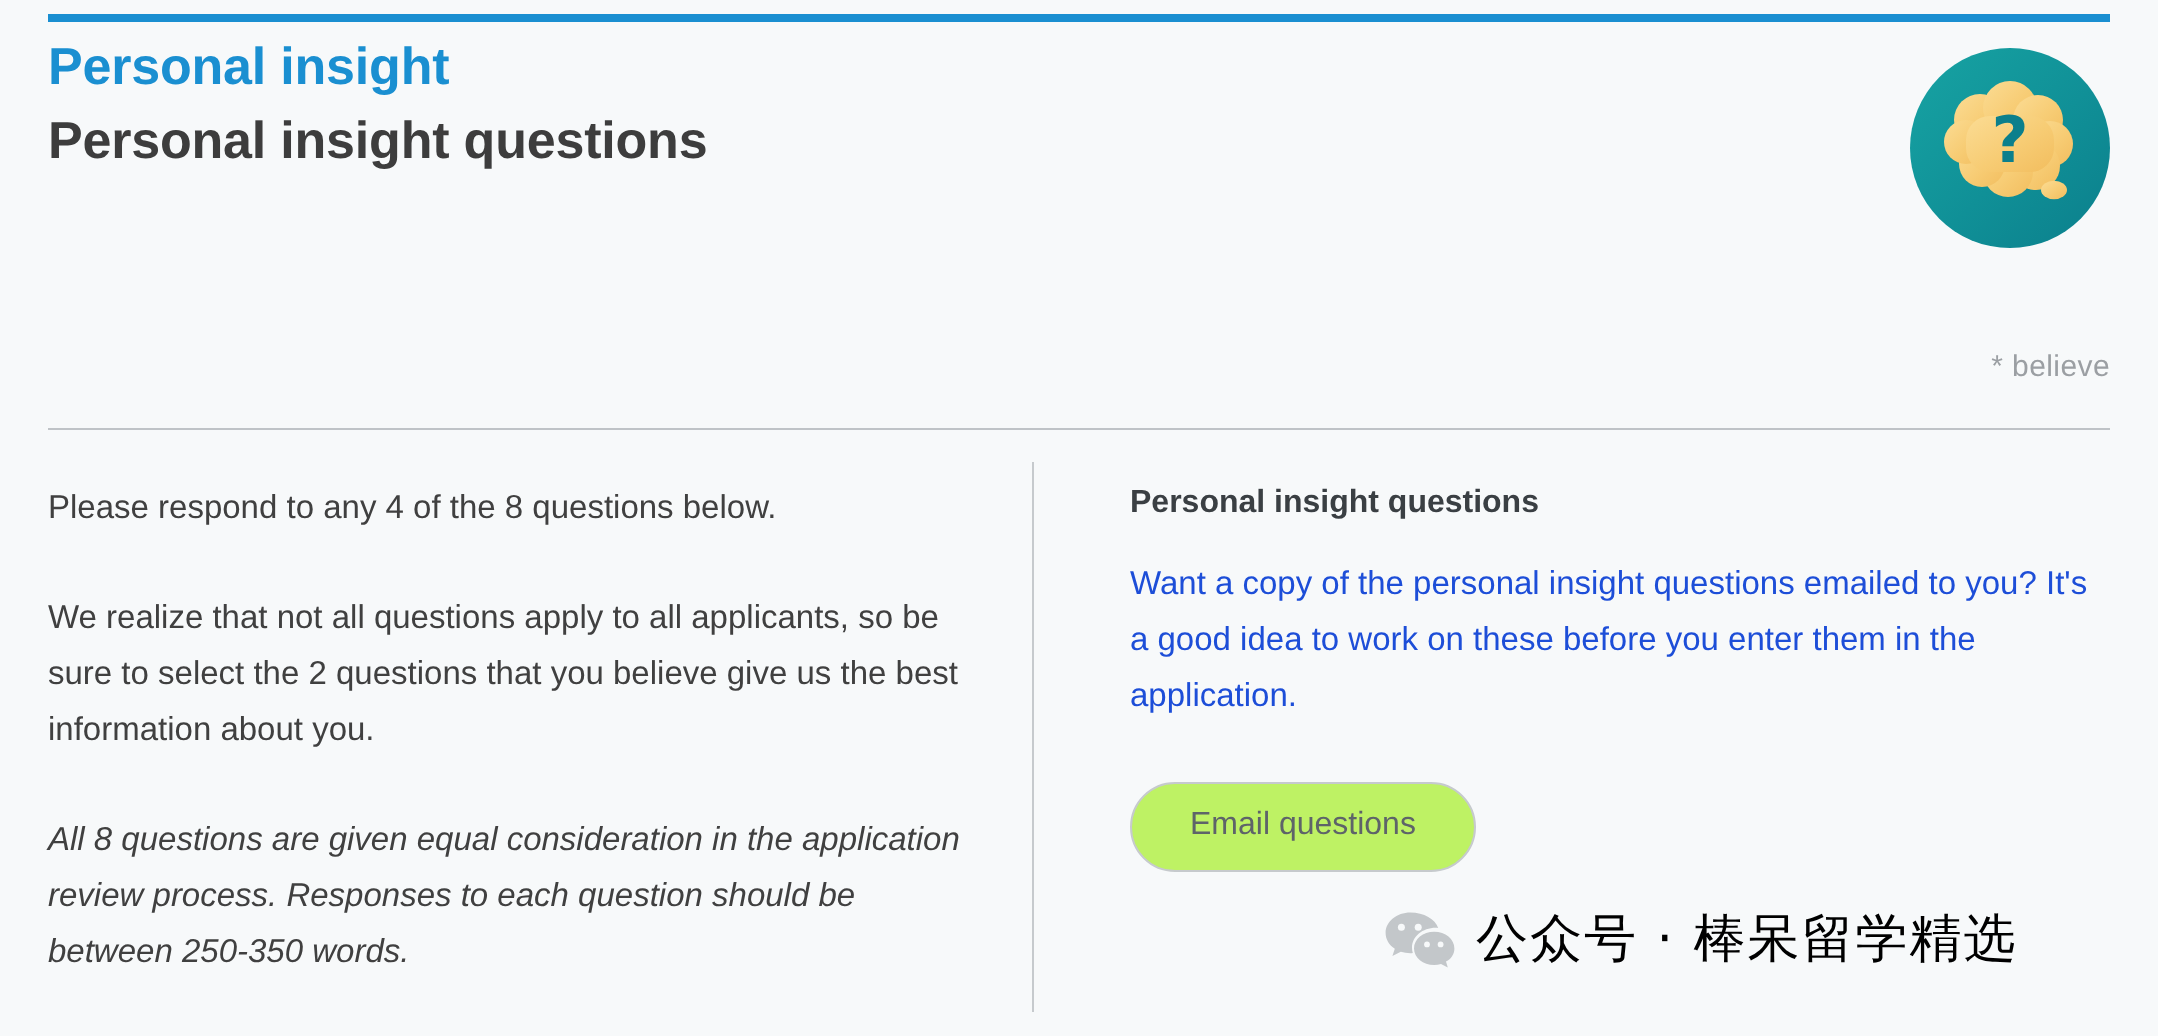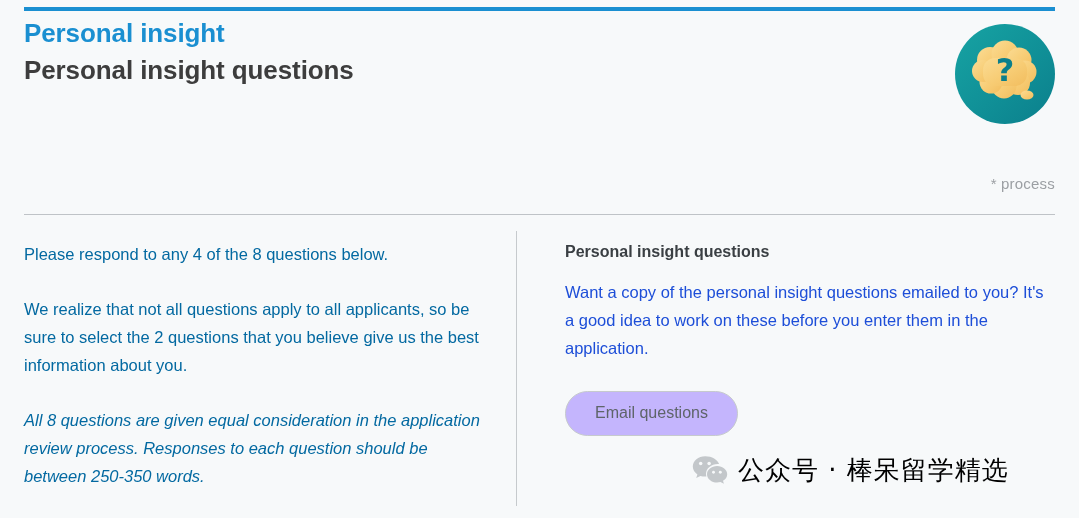--- a/index.html
+++ b/index.html
@@ -119,21 +119,21 @@
   .col-right {
     position: absolute;
     left: 541px;
     top: 9px;
     width: 482px;
   }
 
   .para {
     font-size: 16.5px;
     line-height: 28px;
-    color: #0369a1;
+    color: #404040;
     margin-bottom: 27px;
   }
   .para:last-child { margin-bottom: 16px; font-style: italic; }
 
   .right-heading {
     font-size: 16px;
     font-weight: bold;
     color: #3a3f43;
     line-height: 24px;
     margin-bottom: 14px;
@@ -146,21 +146,21 @@
   }
 
   
   .btn-row { margin-top: 29px; }
 
   .pill-button {
     display: inline-block;
     padding: 13px 29px 14px 29px;
     border: 1px solid #c6cacd;
     border-radius: 28px;
-    background: #c4b5fd;
+    background: #bef264;
     font-family: "Liberation Sans", sans-serif;
     font-size: 16px;
     color: #5e6469;
     cursor: pointer;
     line-height: 1;
   }
 
   
   .watermark {
     position: absolute;
@@ -219,21 +219,21 @@
           <circle cx="36" cy="58" r="11.5"></circle>
           <circle cx="28" cy="47" r="11"></circle>
           <rect x="28" y="34" width="44" height="28" rx="12"></rect>
           <ellipse cx="72" cy="71" rx="6.5" ry="4.6"></ellipse>
         </g>
         <text x="50" y="57" text-anchor="middle" font-family="DejaVu Sans, sans-serif" font-size="32" font-weight="bold" fill="#0b7f8c">?</text>
       </svg>
     </div>
   </div>
 
-  <div class="required-note">* process</div>
+  <div class="required-note">* believe</div>
 
   <div class="h-divider"></div>
 
   <div class="body-cols">
 
     <div class="v-divider"></div>
 
     <div class="col-left">
       <p class="para">Please respond to any 4 of the 8 questions below.</p>
       <p class="para">We realize that not all questions apply to all applicants, so be sure to select the 2 questions that you believe give us the best information about you.</p>

